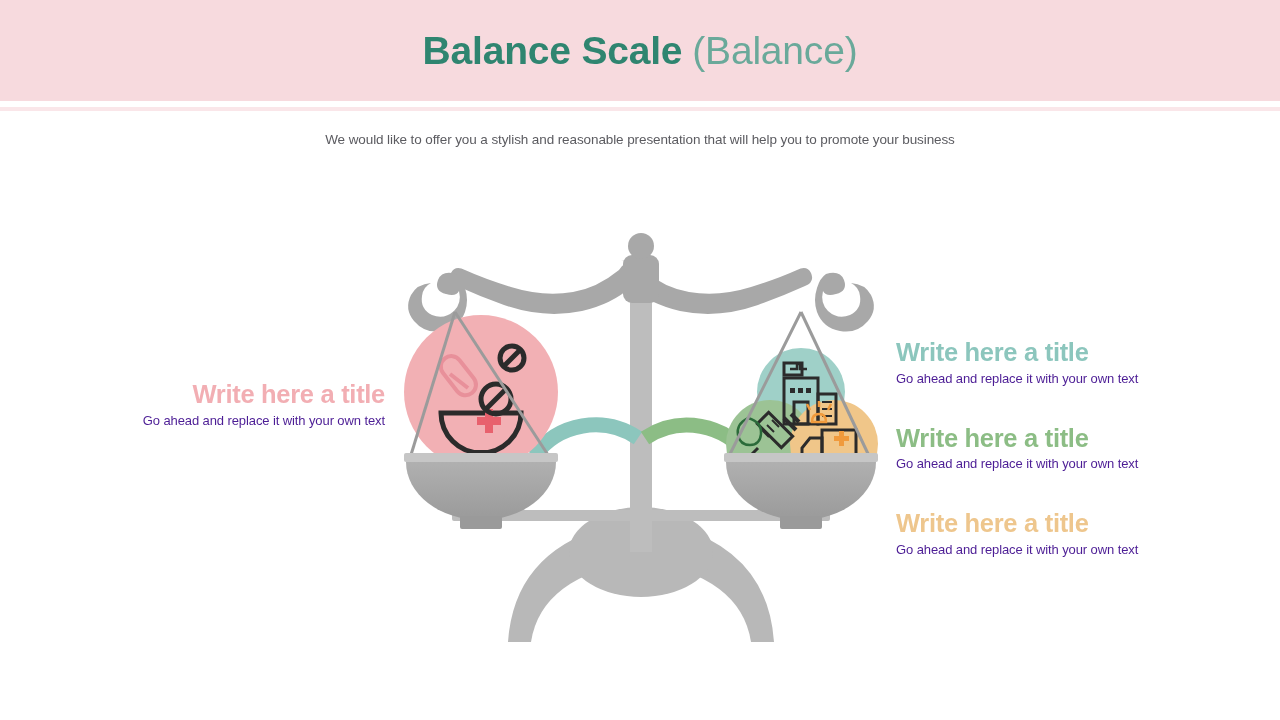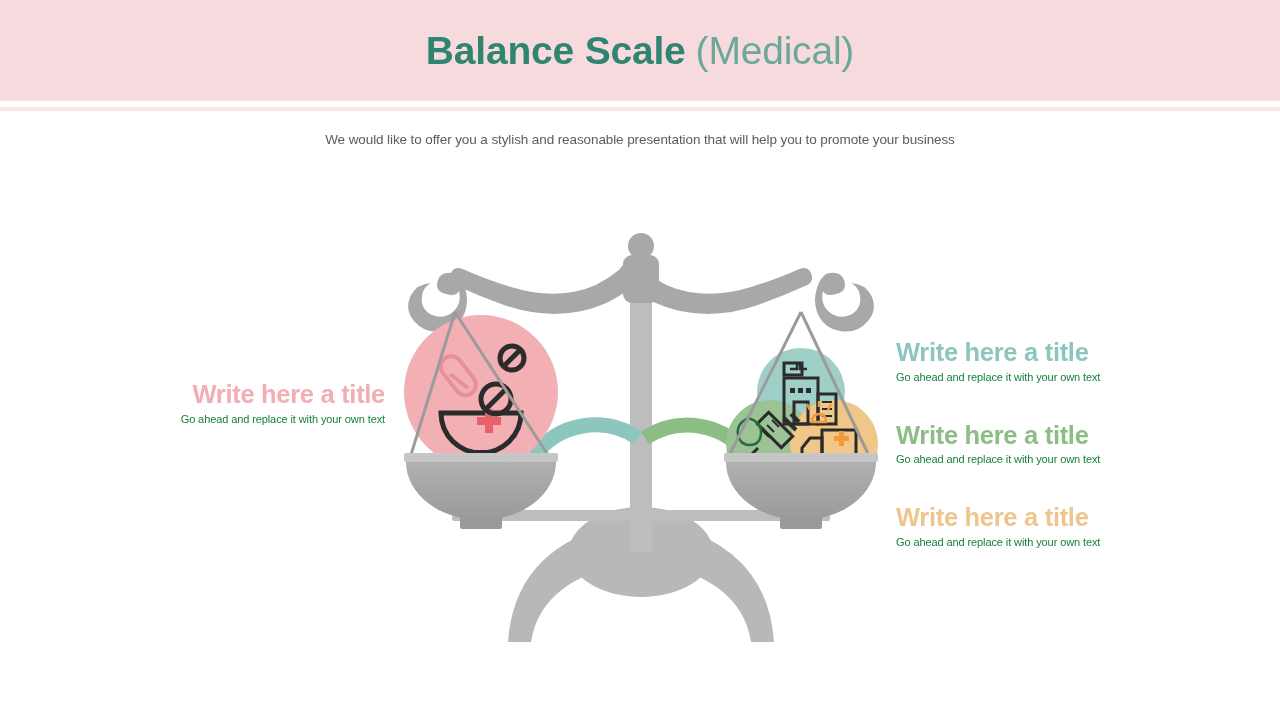--- a/index.html
+++ b/index.html
@@ -85,22 +85,22 @@
     text-align: left;
   }
   .txt-block { margin-bottom: 21px; margin-top: 38px; }
   .txt-title {
     font-size: 25.5px;
     font-weight: bold;
     line-height: 1.16;
     letter-spacing: -0.3px;
   }
   .txt-body {
-    font-size: 11px;
-    color: #15803d;
+    font-size: 13px;
+    color: #4c1d95;
     letter-spacing: -0.1px;
     margin-top: 3px;
   }
   .c-pink   { color: #f2aeb3; }
   .c-teal   { color: #8cc6bd; }
   .c-green  { color: #8cbd85; }
   .c-orange { color: #eec68d; }
 
   
   .scale-wrap {
@@ -111,21 +111,21 @@
     height: 420px;
   }
   .scale-wrap svg { display: block; }
 </style>
 </head>
 <body>
 
 <div class="header-band"></div>
 <div class="header-title">
   <span class="title-bold">Balance Scale</span>
-  <span class="title-light">(Medical)</span>
+  <span class="title-light">(Balance)</span>
 </div>
 <div class="header-rule"></div>
 
 <div class="subtitle">We would like to offer you a stylish and reasonable presentation that will help you to promote your business</div>
 
 <div class="left-block">
   <div class="txt-block">
     <div class="txt-title c-pink">Write here a title</div>
     <div class="txt-body">Go ahead and replace it with your own text</div>
   </div>

